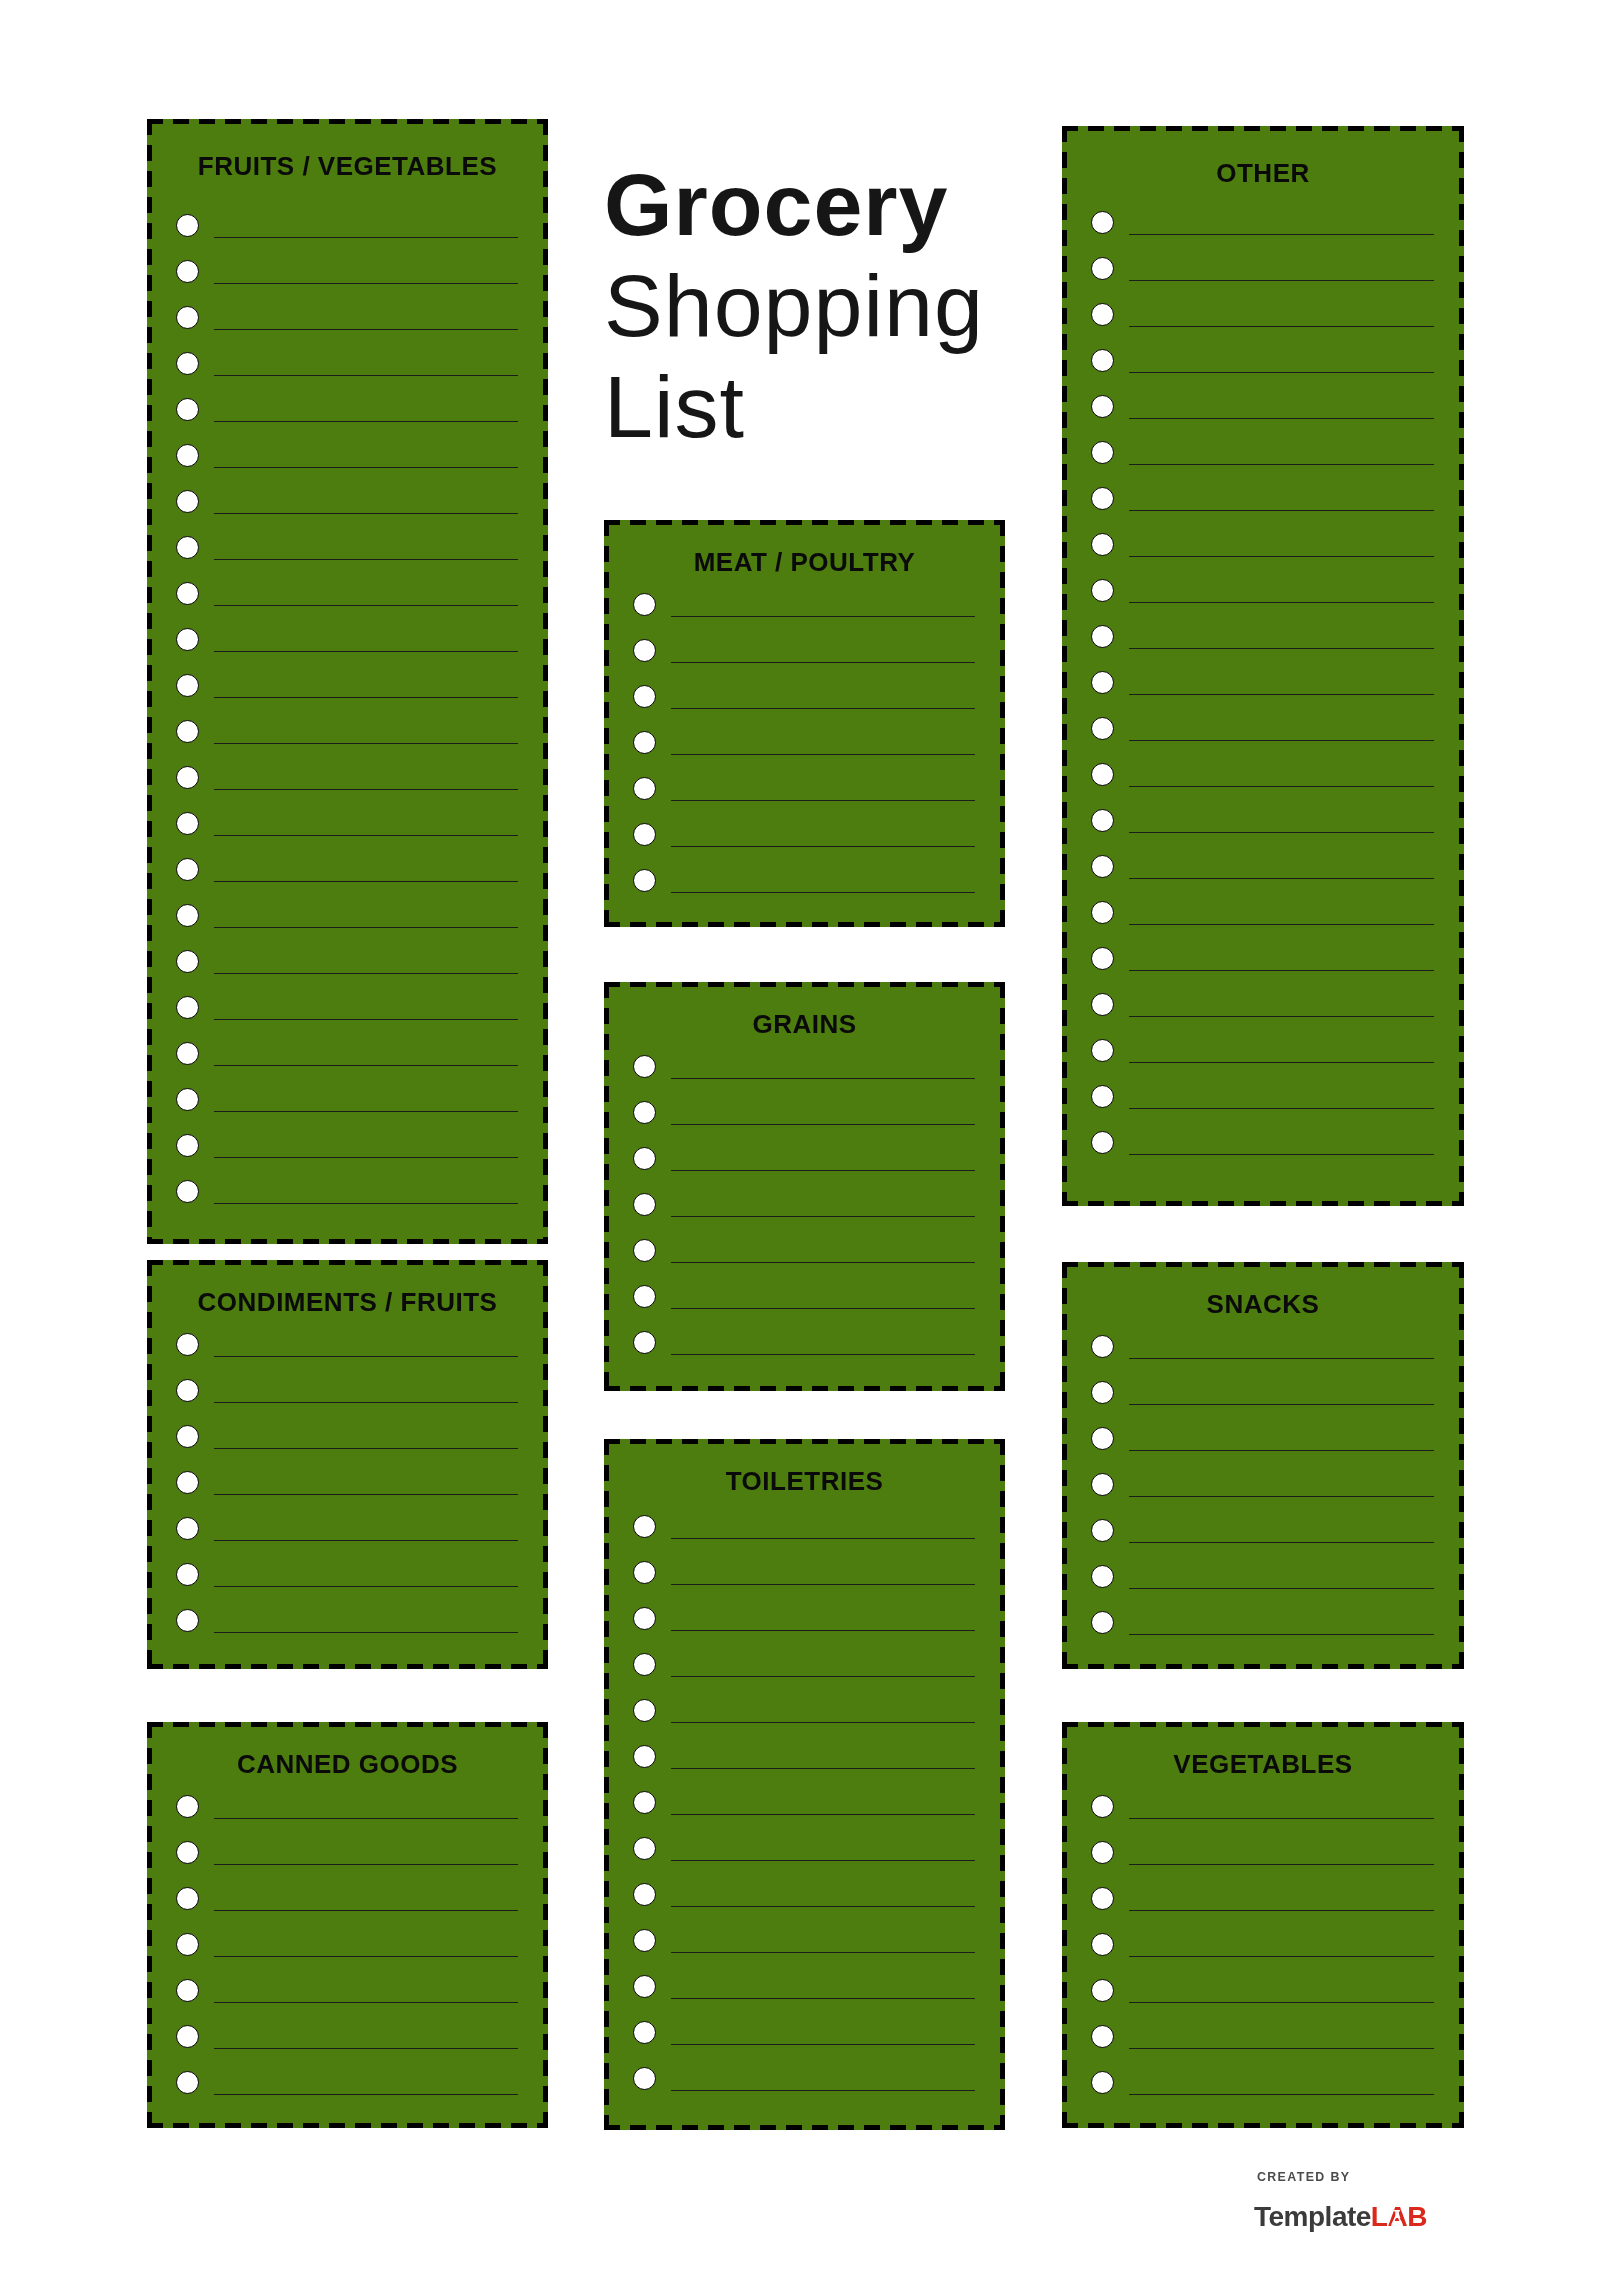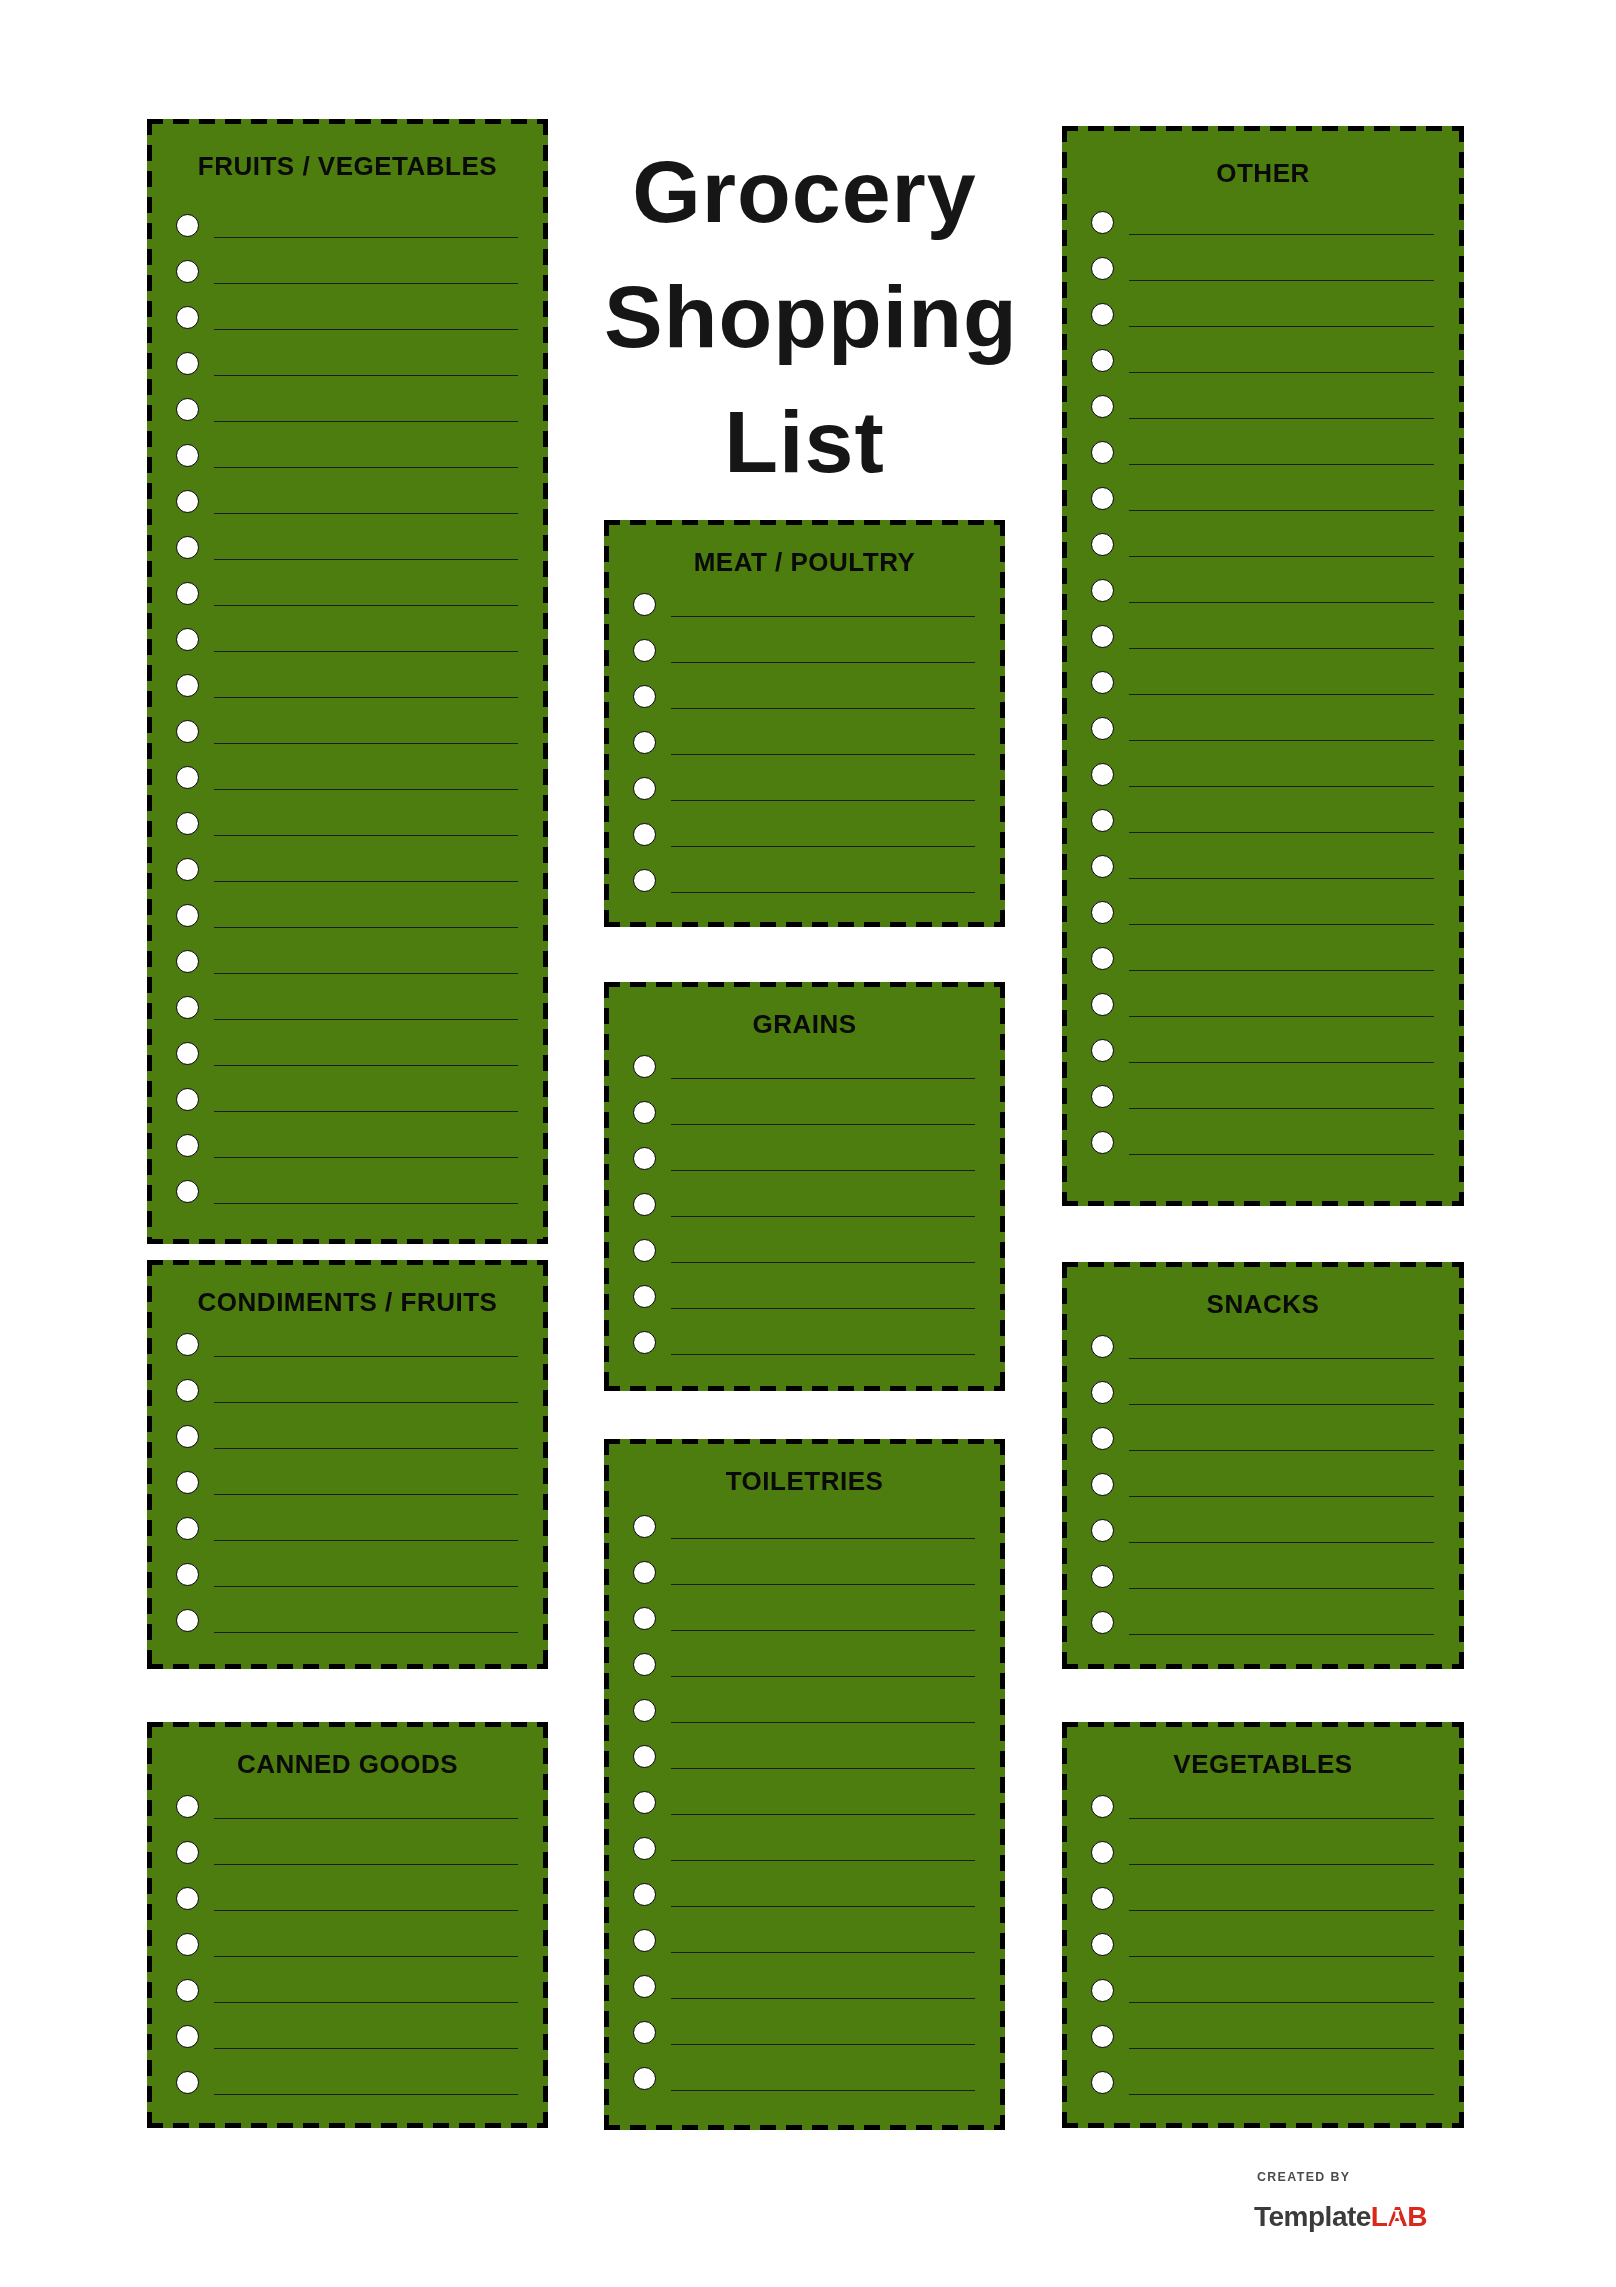--- a/index.html
+++ b/index.html
@@ -6,26 +6,26 @@
   * { margin:0; padding:0; box-sizing:border-box; }
   html,body { background:#ffffff; }
   body {
     width:1617px; height:2287px; position:relative;
     font-family:"Liberation Sans","DejaVu Sans",sans-serif;
     color:#161616; overflow:hidden;
   }
 
   
   .main-title {
-    position:absolute; left:604px; top:141px; width:401px;
-    text-align:center; line-height:101px; font-size:88px; color:#161616;
+    position:absolute; left:604px; top:154px; width:401px;
+    line-height:101px; font-size:88px; color:#161616;
     letter-spacing:1px;
   }
   .main-title .t1 { font-weight:700; }
-  .main-title .t2, .main-title .t3 { font-weight:700;margin-top:24px; }
+  .main-title .t2, .main-title .t3 { font-weight:400; }
 
   
   .box { position:absolute; background:#4d7c0f; }
   .box h2 {
     position:absolute; top:27px; left:0; right:0; text-align:center;
     font-size:26px; font-weight:700; letter-spacing:0.5px; color:#0a0a0a;
   }
   .box-lg h2 { top:32px; }
 
   .rows { position:absolute; left:28.5px; right:28.5px; top:62px; }

